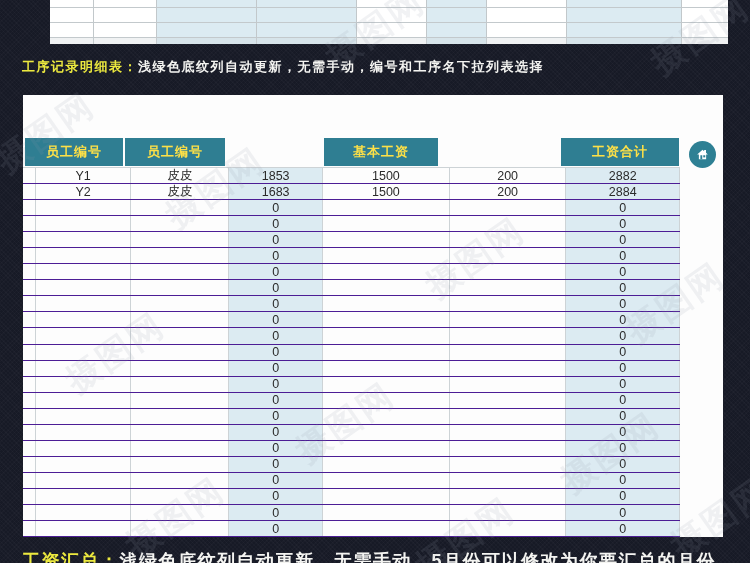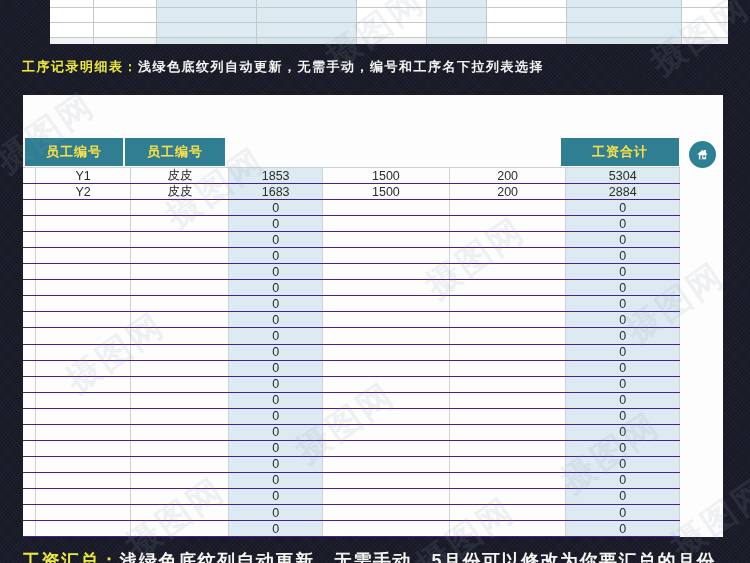--- a/index.html
+++ b/index.html
@@ -111,30 +111,31 @@
 
   <div class="caption caption-top">
     <span class="lbl">工序记录明细表：</span><span class="txt">浅绿色底纹列自动更新，无需手动，编号和工序名下拉列表选择</span>
   </div>
 
   <div class="panel">
 
 
     <div class="header-cell h0">员工编号</div>
     <div class="header-cell h1">员工编号</div>
+    <div class="header-cell h3">基本工资</div>
     <div class="header-cell h5">工资合计</div>
 
     <div class="rows">
         <div class="trow">
           <div class="tcell c0">Y1</div>
           <div class="tcell c1">皮皮</div>
           <div class="tcell c2 shaded">1853</div>
           <div class="tcell c3">1500</div>
           <div class="tcell c4">200</div>
-          <div class="tcell c5 shaded">5304</div>
+          <div class="tcell c5 shaded">2882</div>
         </div>
         <div class="trow">
           <div class="tcell c0">Y2</div>
           <div class="tcell c1">皮皮</div>
           <div class="tcell c2 shaded">1683</div>
           <div class="tcell c3">1500</div>
           <div class="tcell c4">200</div>
           <div class="tcell c5 shaded">2884</div>
         </div>
         <div class="trow">

